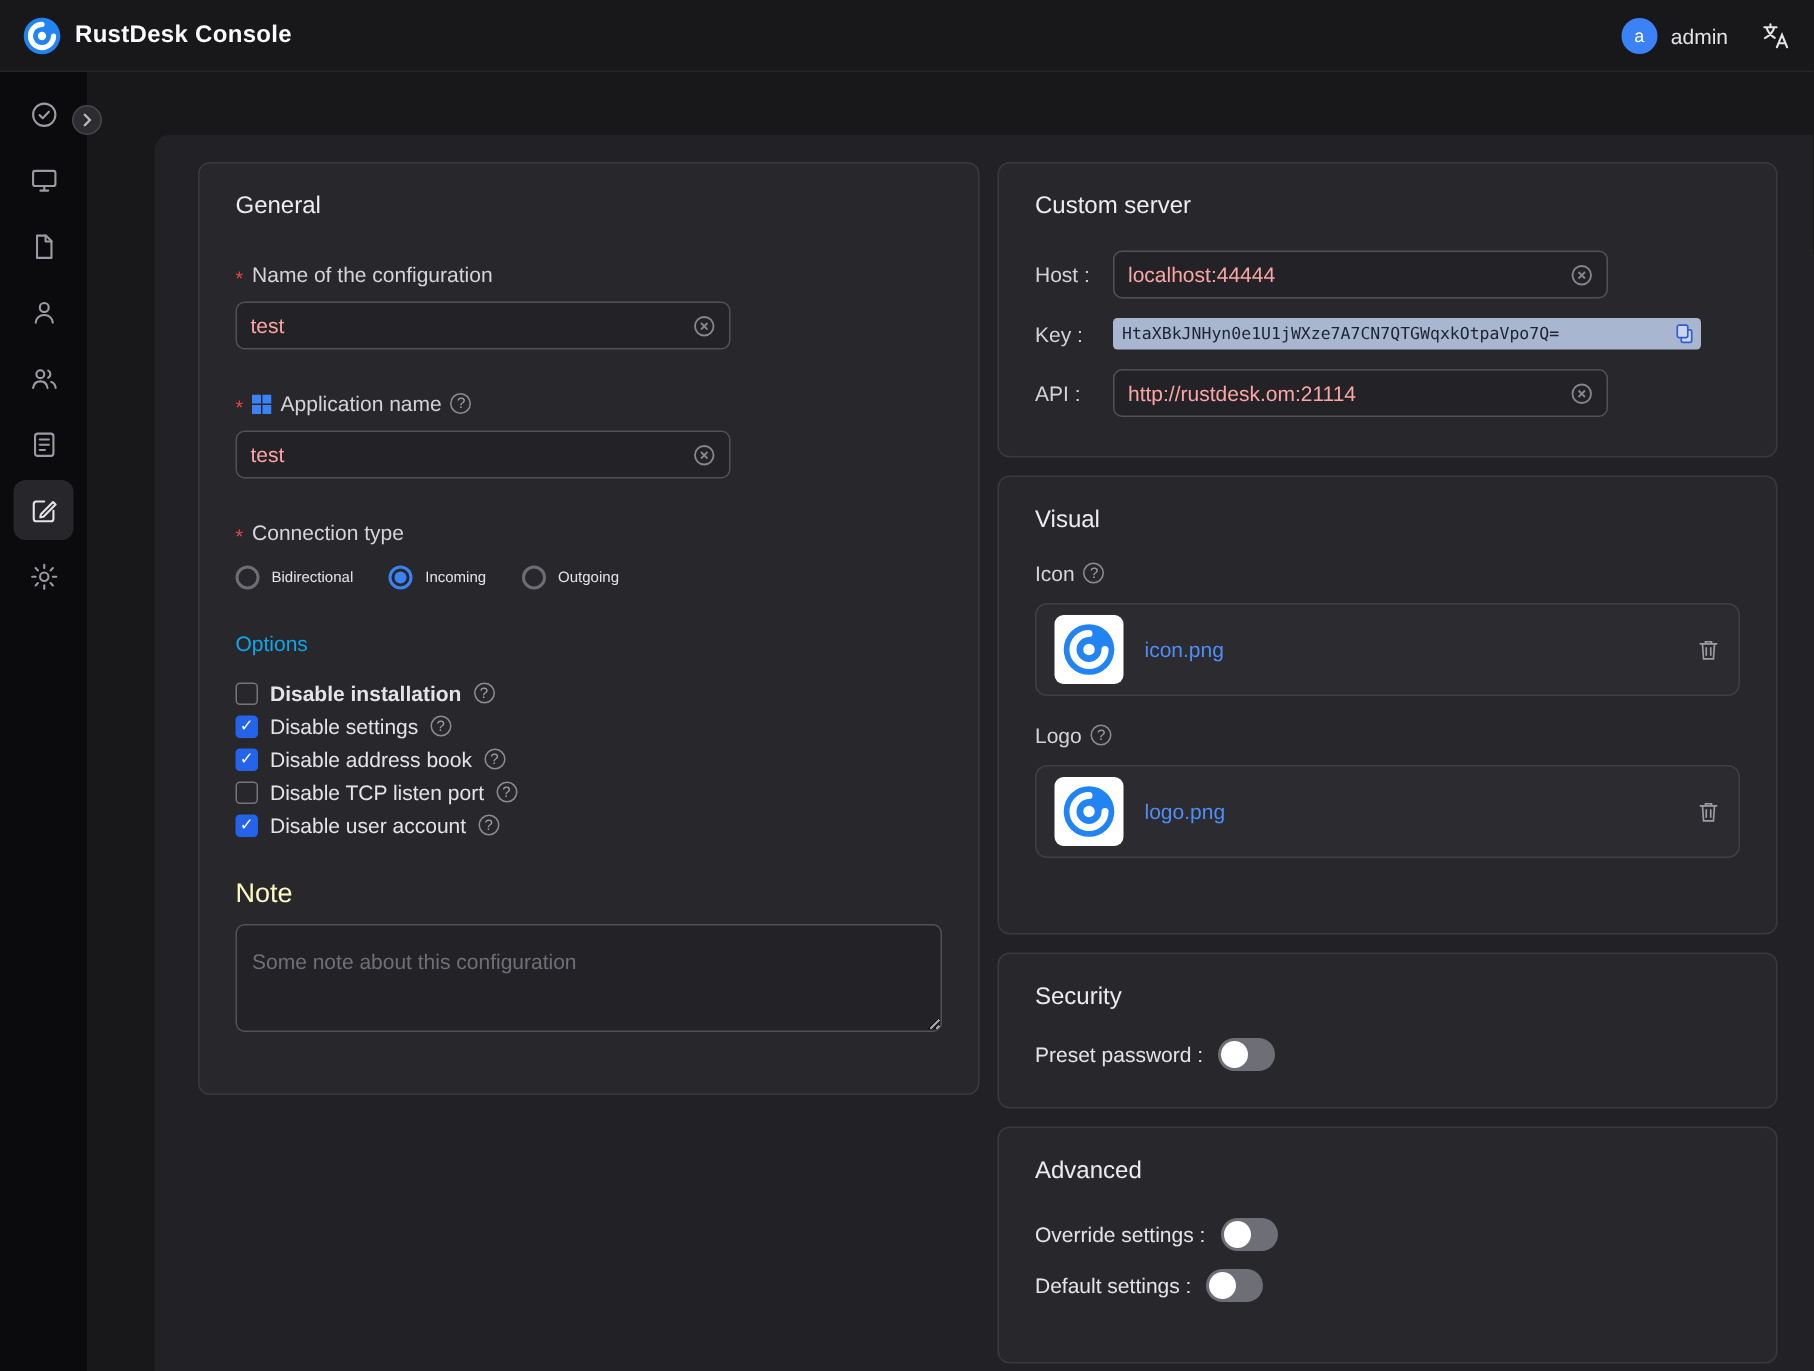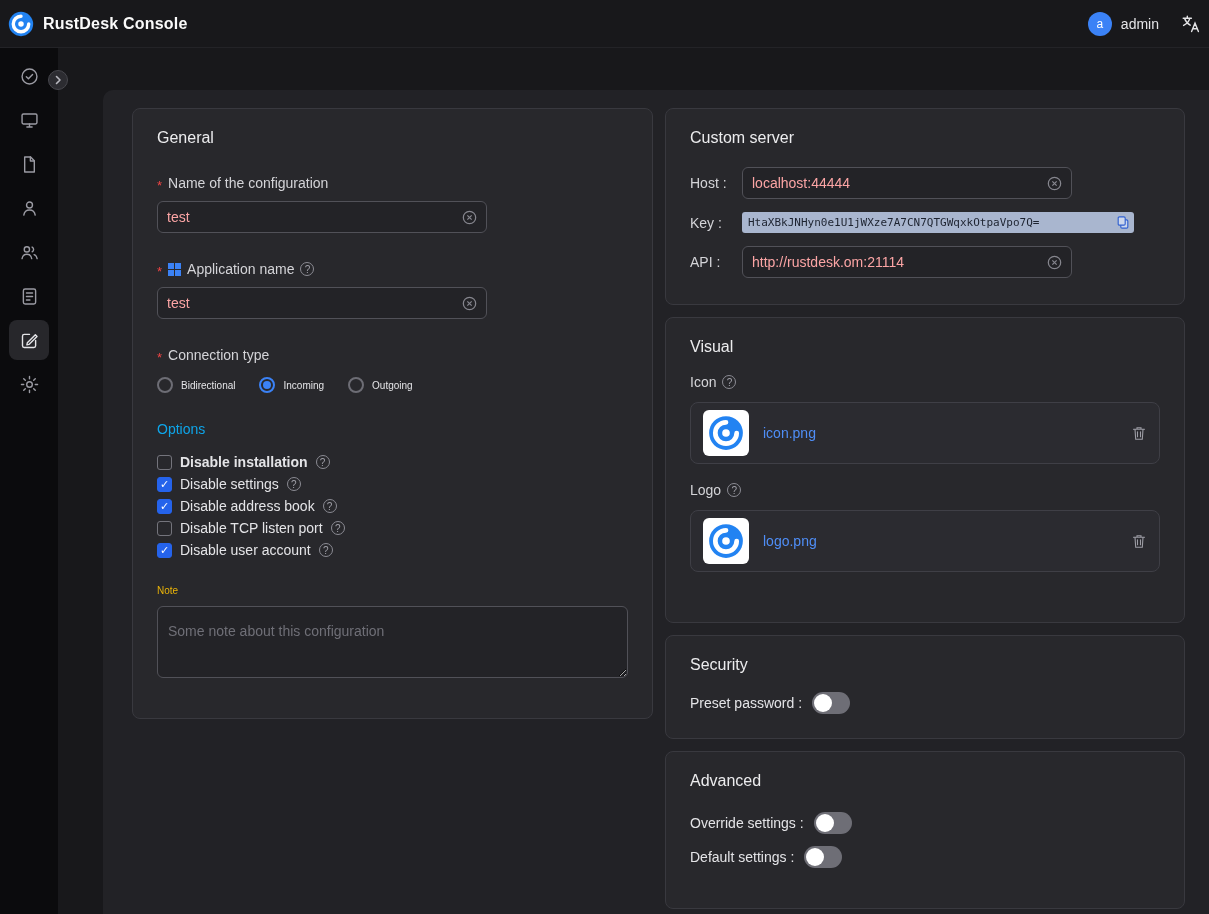--- a/index.html
+++ b/index.html
@@ -2,21 +2,21 @@
 <html><head>
 <meta charset="utf-8">
 <style>
   * { margin:0; padding:0; box-sizing:border-box; }
   html,body { width:1209px; height:914px; overflow:hidden; background:#18181b;
     font-family:"Liberation Sans", sans-serif; color:#e4e4e7; }
   .app { position:relative; width:1209px; height:914px; background:#18181b; }
 
   
   .topbar { position:absolute; top:0; left:0; right:0; height:48px; display:flex;
-    align-items:center; padding:0 8px; background:#18181b; border-bottom:1px solid #232327; z-index:5; }
+    align-items:center; padding:0 15px; background:#18181b; border-bottom:1px solid #232327; z-index:5; }
   .brand { display:flex; align-items:center; gap:9px; }
   .brand-title { font-size:16px; font-weight:700; color:#fafafa; letter-spacing:.2px; }
   .topbar-right { margin-left:auto; display:flex; align-items:center; gap:22px; }
   .user { display:flex; align-items:center; gap:9px; cursor:pointer; }
   .avatar { width:24px; height:24px; border-radius:50%; background:#3b82f6; color:#fff;
     font-size:12px; display:flex; align-items:center; justify-content:center; }
   .username { font-size:14px; color:#e4e4e7; }
   .icon-btn { display:flex; align-items:center; justify-content:center; color:#e4e4e7; cursor:pointer; }
 
   
@@ -61,21 +61,21 @@
 
   .section-label { font-size:14px; color:#0ea5e9; margin-bottom:14px; }
   .check-row { display:flex; align-items:center; gap:8px; font-size:14px; color:#e4e4e7;
     height:22px; cursor:pointer; }
   .checkbox { width:15px; height:15px; border-radius:3px; border:1.5px solid #74747c; background:transparent;
     display:flex; align-items:center; justify-content:center; flex:none; color:transparent; }
   .checkbox.on { background:#2563eb; border-color:#2563eb; color:#fff; }
   .checkbox.on::after { content:"\2713"; font-size:11px; line-height:1; }
   .check-label.bold { font-weight:700; }
 
-  .note-label { margin-top:24px; margin-bottom:10px; font-size:10px; color:#eab308; }
+  .note-label { margin-top:24px; margin-bottom:10px; font-size:18px; color:#fef9c3; }
   textarea.note { width:471px; height:72px; background:#232327; border:1px solid #515158; border-radius:6px;
     resize:both; padding:16px 10px; color:#e4e4e7; font-size:14px; font-family:"Liberation Sans", sans-serif; outline:none; }
   textarea.note::placeholder { color:#6f6f77; }
 
   
   .srv-row { display:flex; align-items:center; margin-bottom:13px; }
   .srv-row:last-child { margin-bottom:2px; }
   .srv-label { width:52px; flex:none; font-size:14px; color:#d4d4d8; }
   .srv-input { width:330px; }
   .key-box { width:392px; display:flex; align-items:center; gap:4px; background:#a9b6cf; border-radius:3px;

